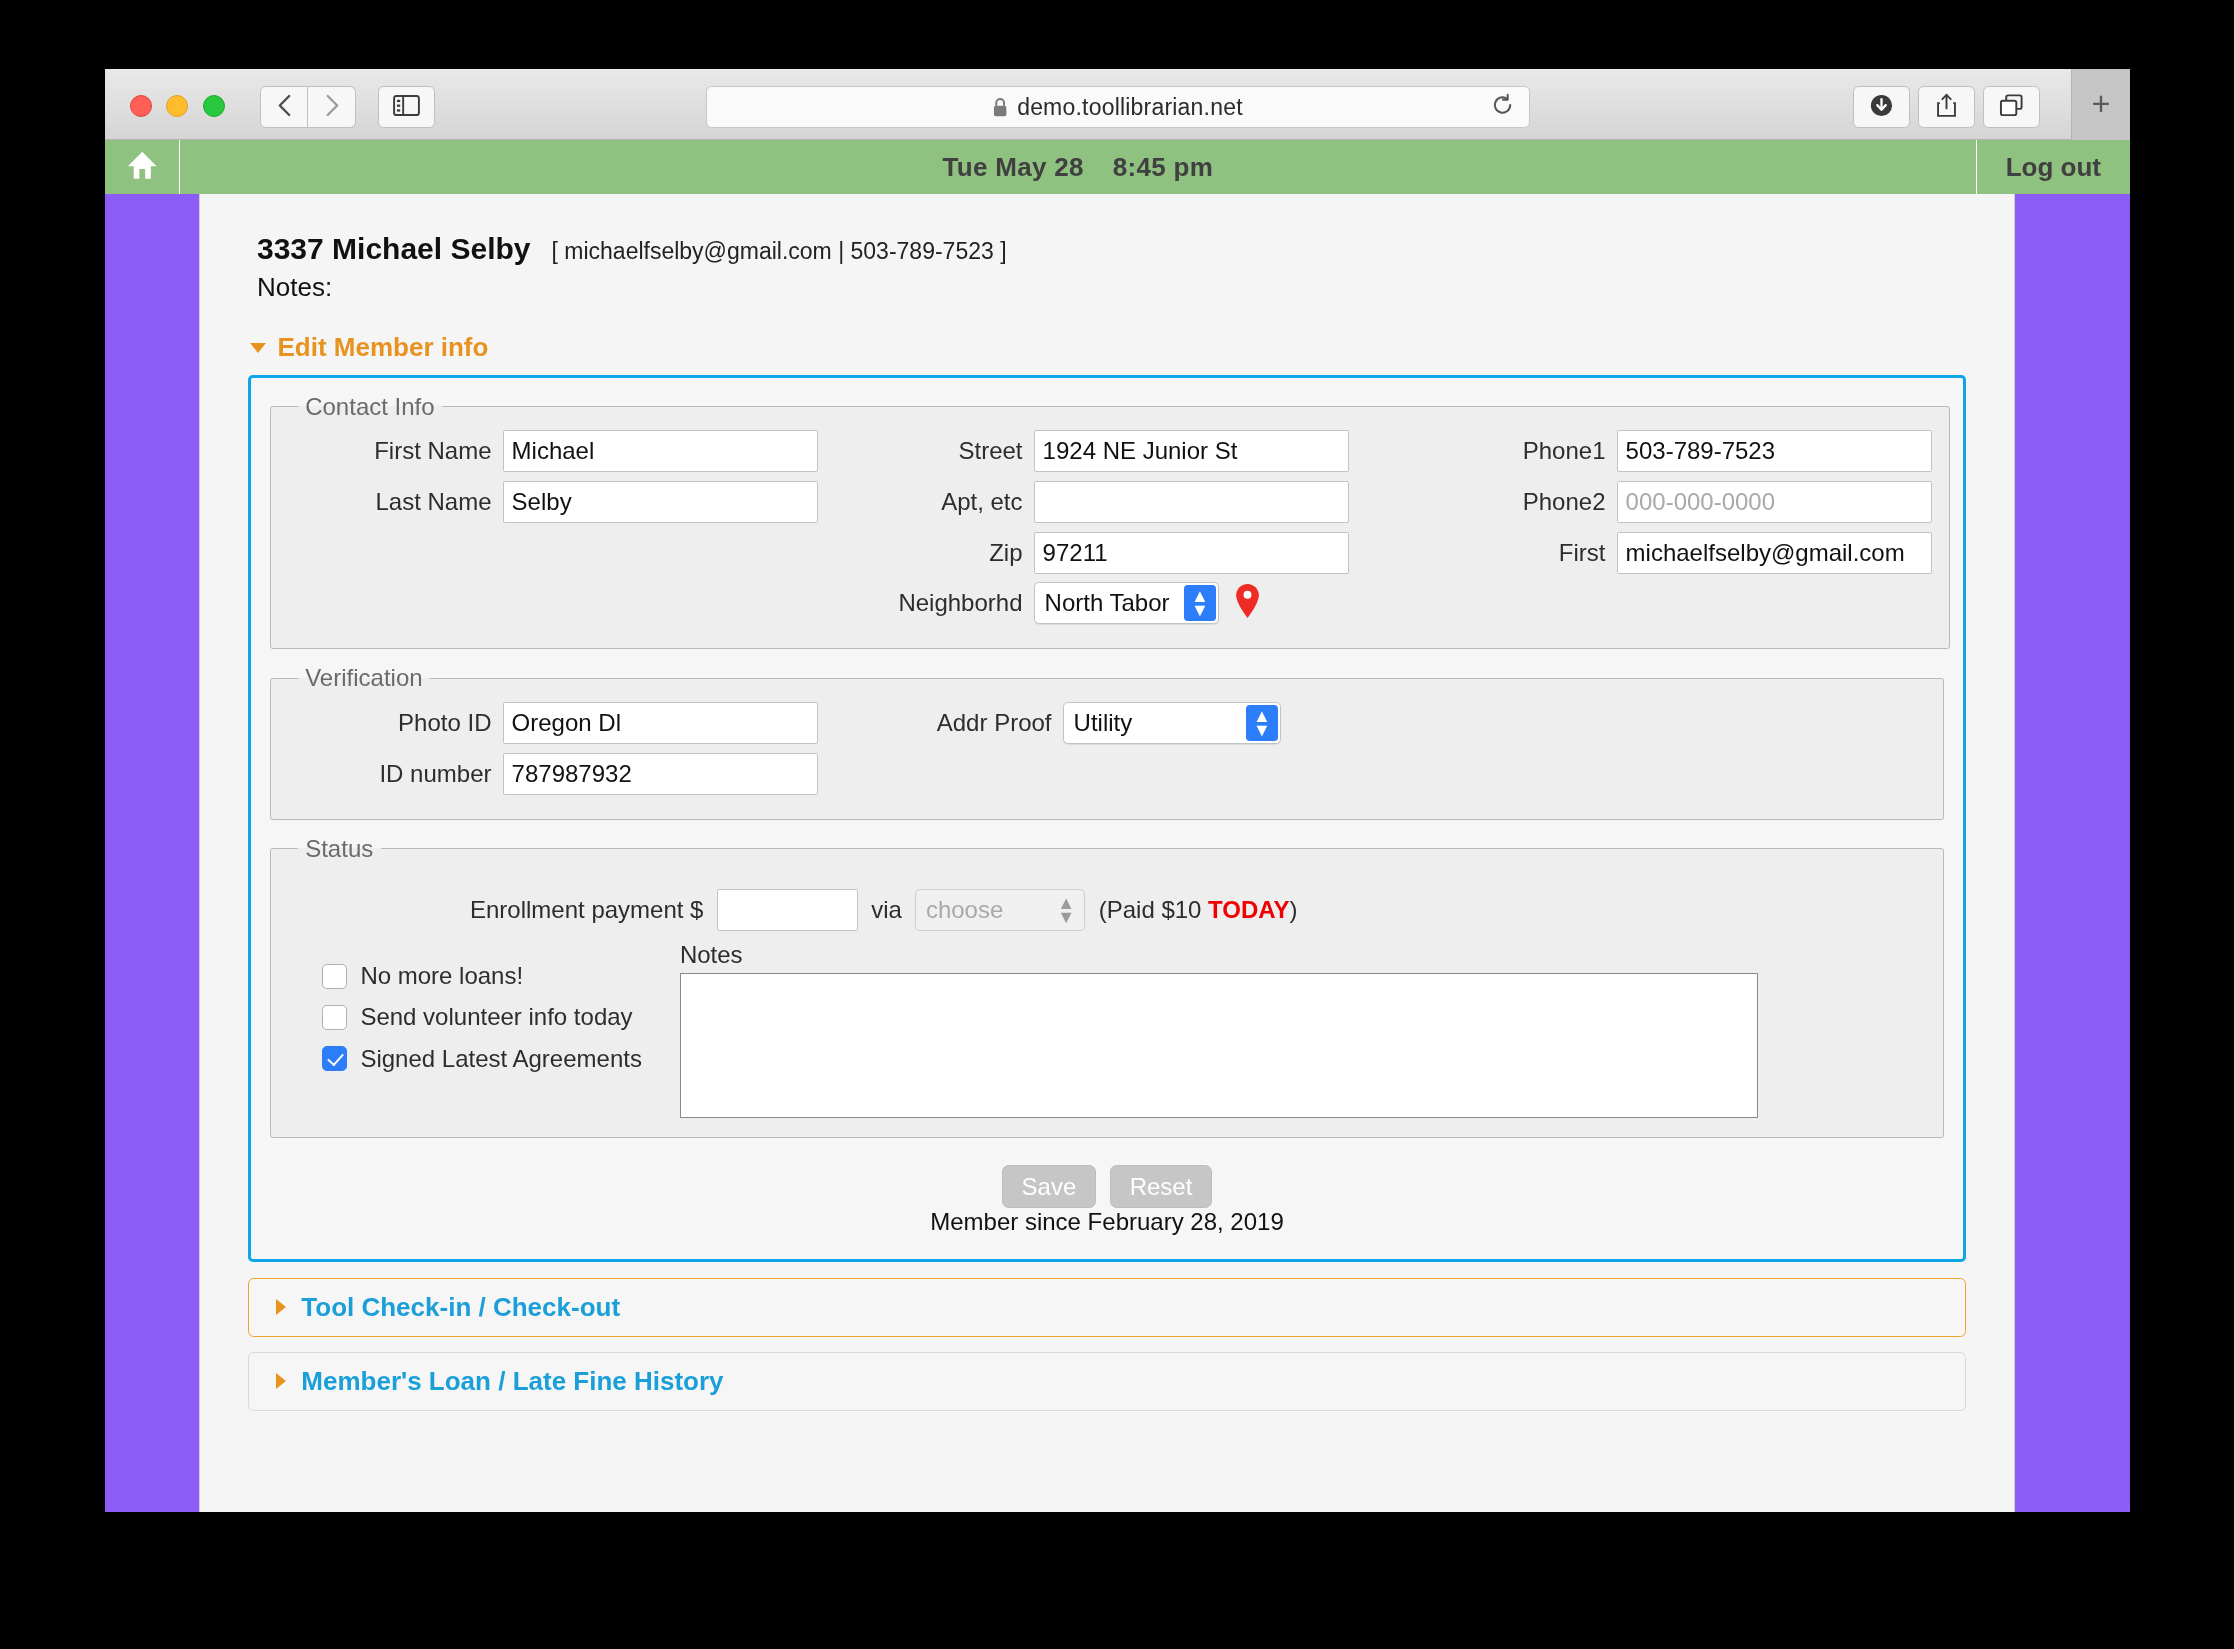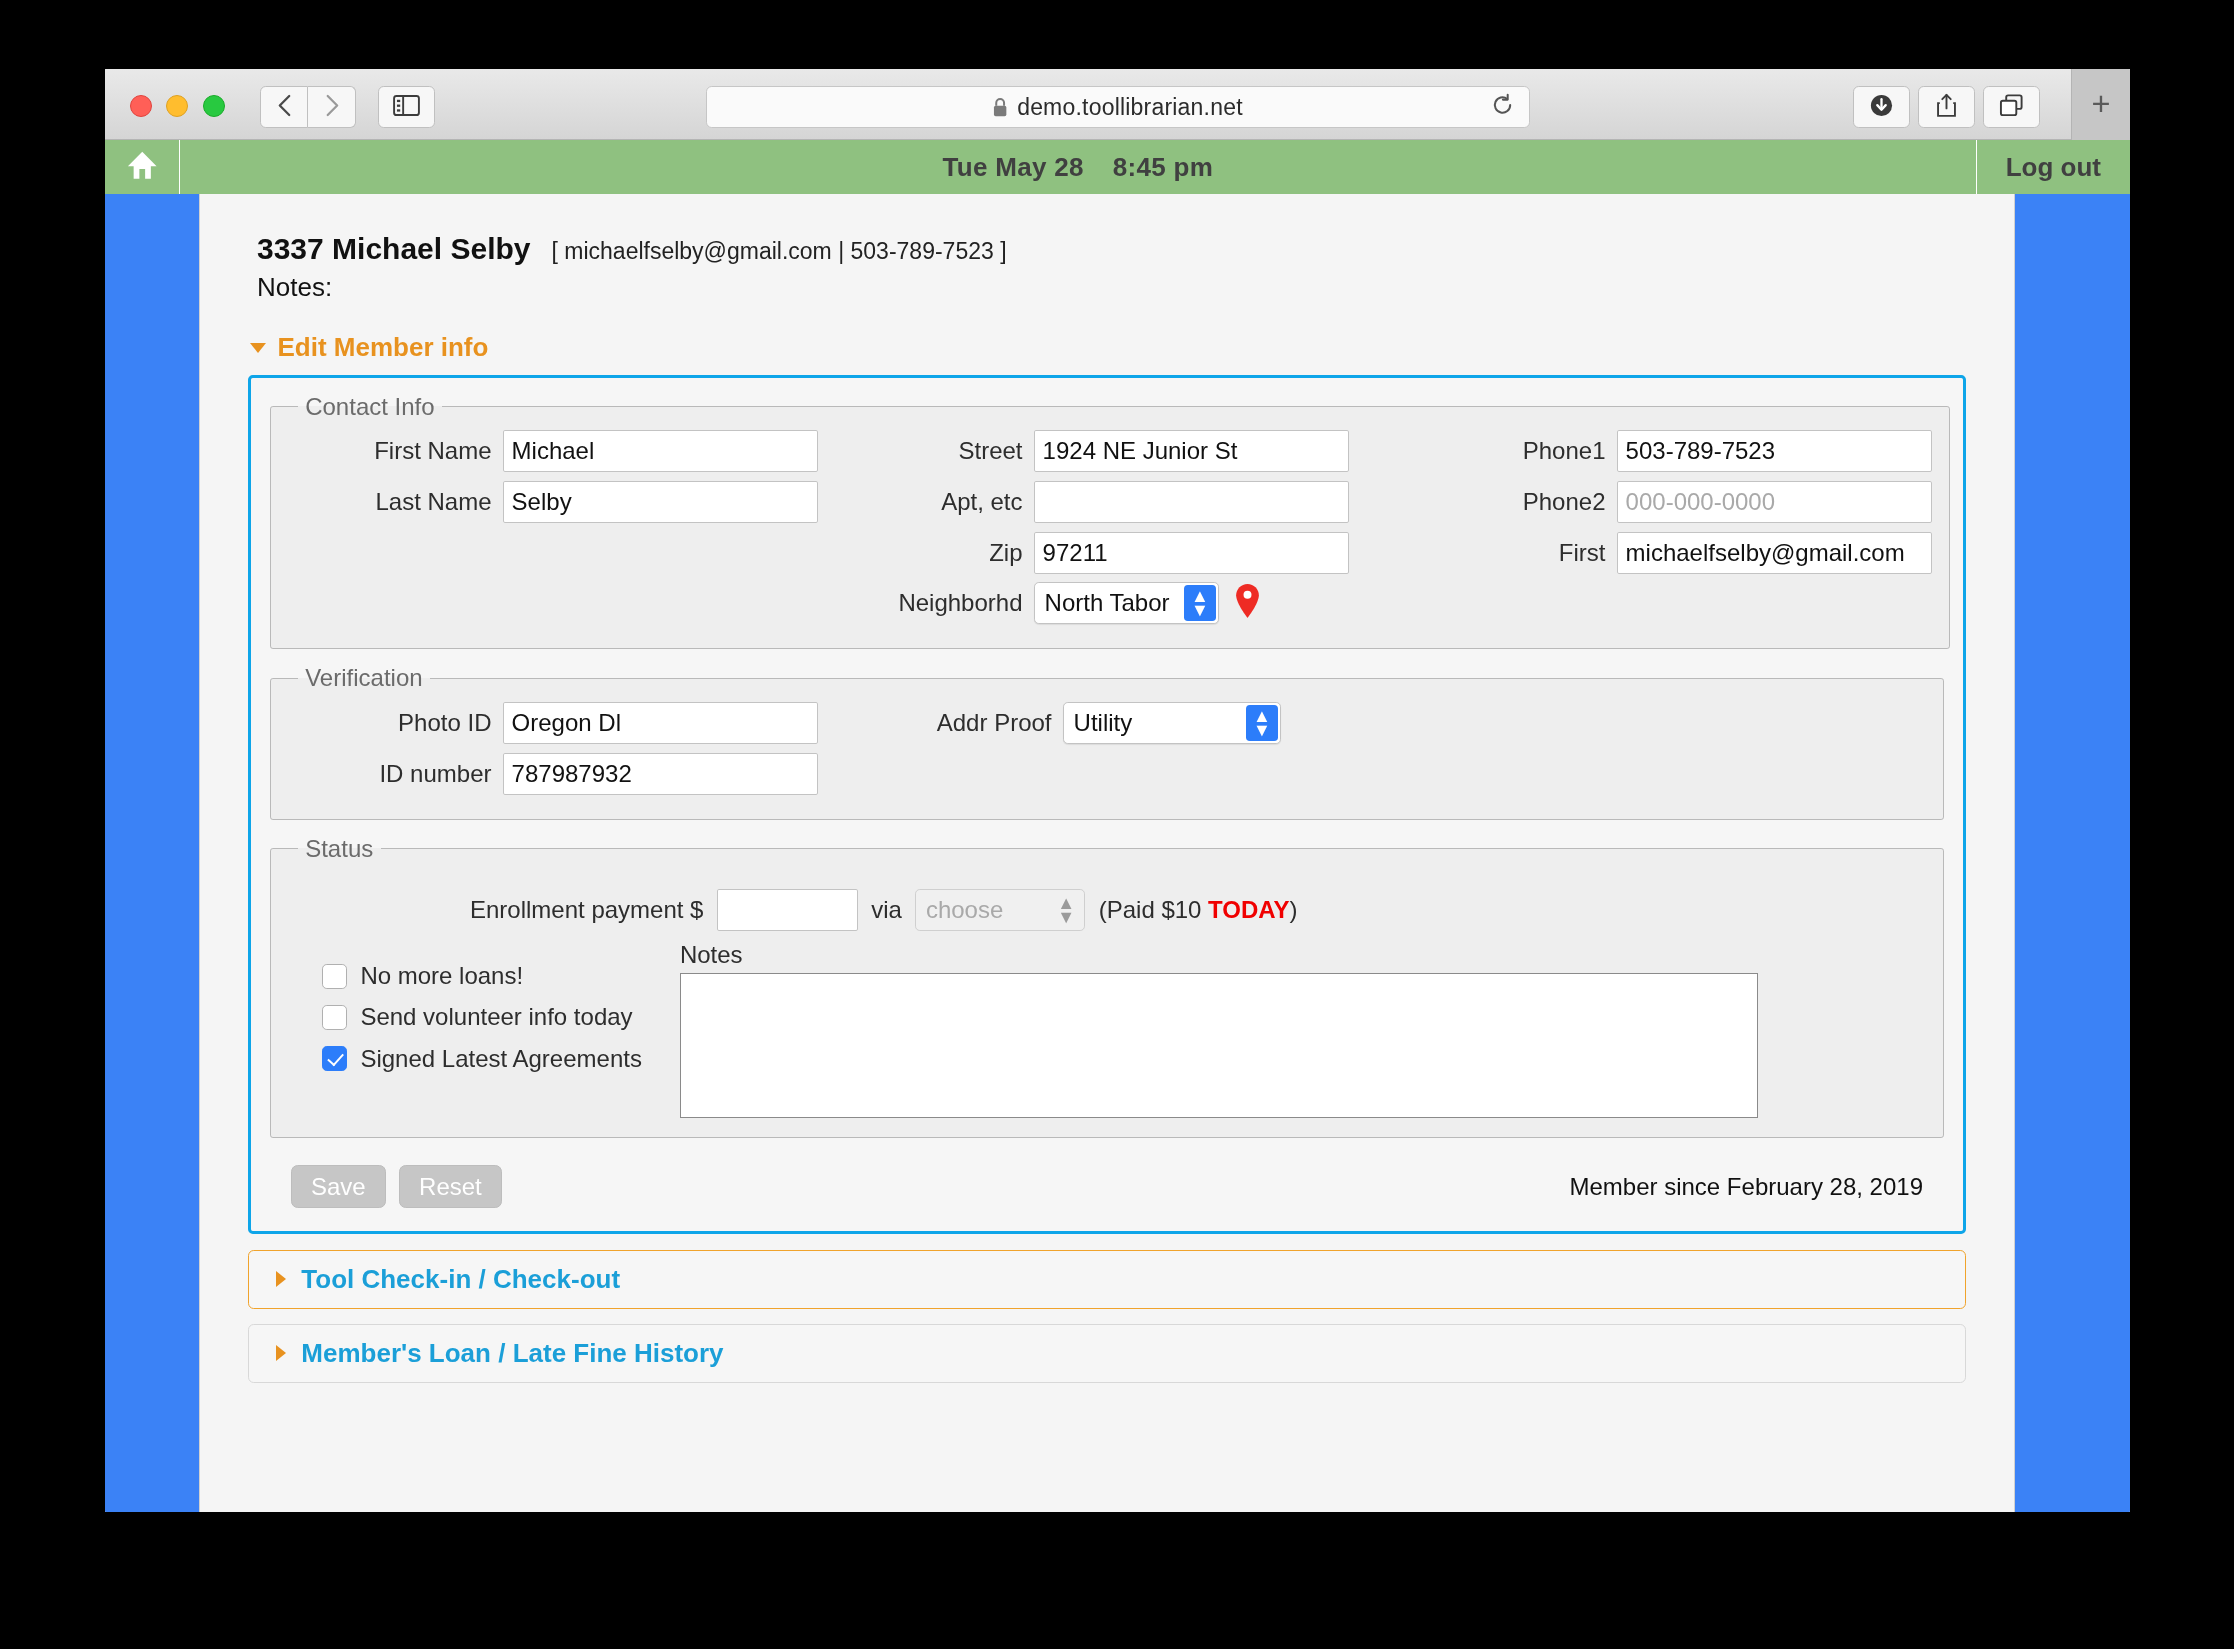--- a/index.html
+++ b/index.html
@@ -101,21 +101,21 @@
     display:flex; align-items:center;
     padding:0 29px 0 29px;
     border-left:1.9px solid #fff;
     font-size:26px; font-weight:bold;
   }
 
   
   #page-body{
     position:relative;
     height:calc(100% - 71px - 54px);
-    background:#3b82f6;
+    background:#8b5cf6;
   }
   #content-panel{
     position:absolute;
     left:94px; top:0;
     width:1816px;
     bottom:0;
     background:#f5f5f5;
     border-left:1px solid #d0d0d0;
     border-right:1px solid #d0d0d0;
     padding:25px 0 0 0;
@@ -298,20 +298,21 @@
     width:6.7px; height:13.4px;
     border:solid #fff; border-width:0 2.9px 2.9px 0;
     transform:rotate(42deg);
   }
   .cblabel{ font-size:24px; color:#2d2d2d; }
 
   
   #card-footer{
     display:flex; align-items:center; justify-content:space-between;
     padding:11.5px 21px 0 21px;
+    flex-direction:column;
   }
   #footer-buttons{ display:flex; gap:13.4px; }
   .gbtn{
     background:#c6c6c6;
     color:#fff;
     border:1px solid #bdbdbd;
     border-radius:6.7px;
     font-family:"Liberation Sans", sans-serif;
     font-size:24px;
     padding:6.7px 19px;

